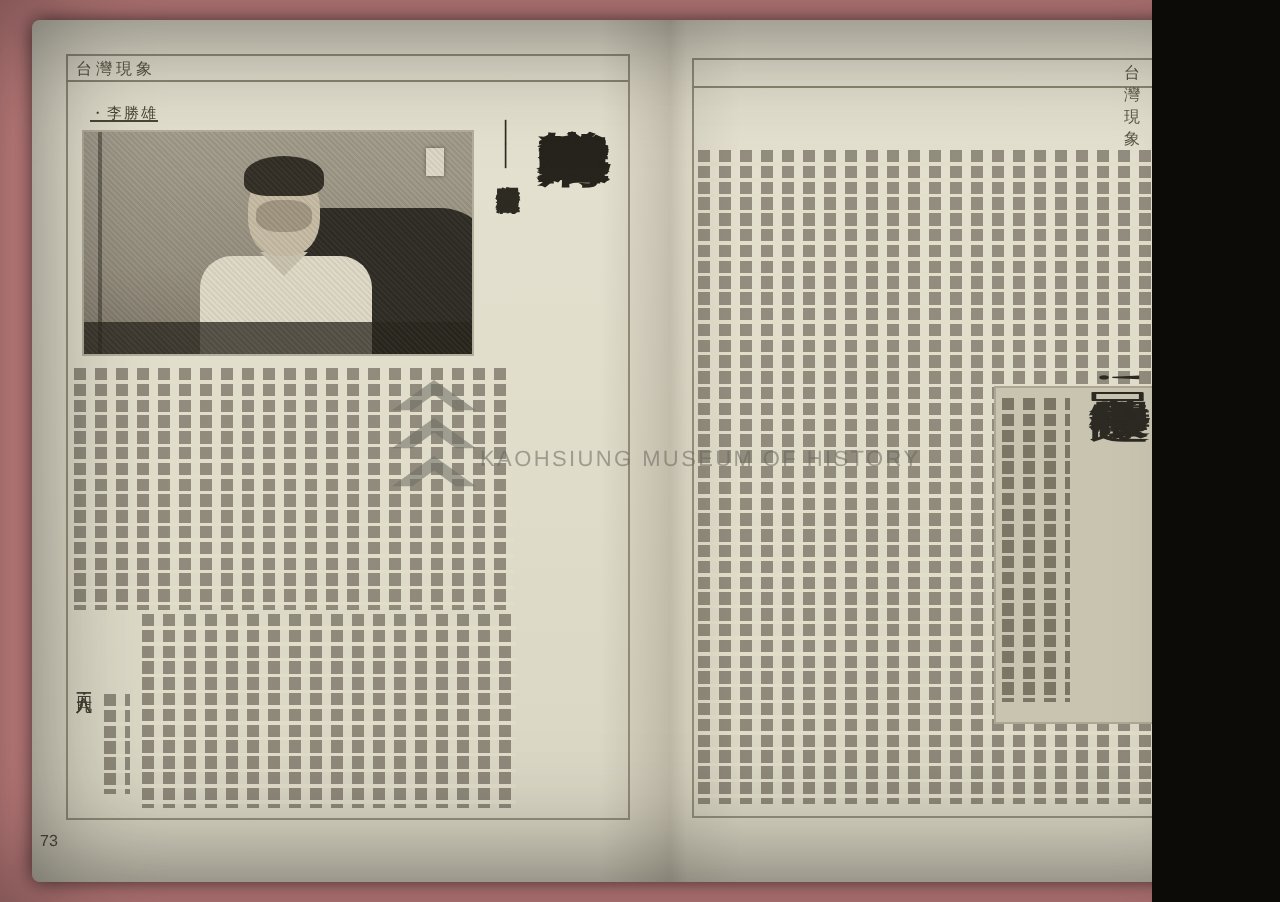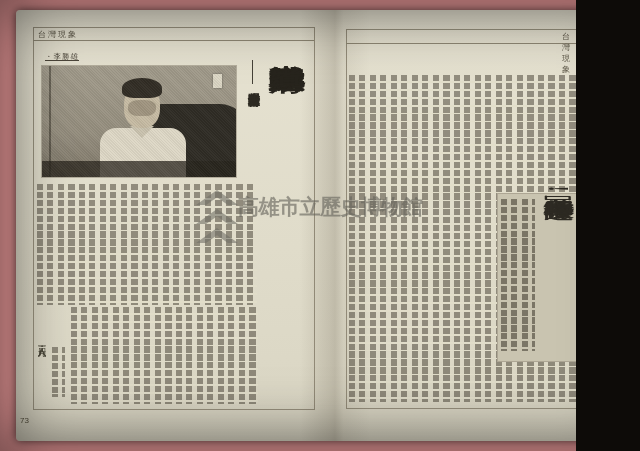--- a/index.html
+++ b/index.html
@@ -181,17 +181,17 @@
 
   <div class="page-number" id="pageno-right">72</div>
 
   <div id="gutter"></div>
   <div id="right-edge-shade"></div>
 
   <div id="watermark">
     <div class="wm-chev" id="wm-chev1"></div>
     <div class="wm-chev" id="wm-chev2"></div>
     <div class="wm-chev" id="wm-chev3"></div>
-    <div id="wm-zh">高雄市立歷史博物館</div>
+    <div id="wm-en">KAOHSIUNG MUSEUM OF HISTORY</div>
   </div>
 
   <div id="vignette"></div>
 </div>
 
 </body></html>

